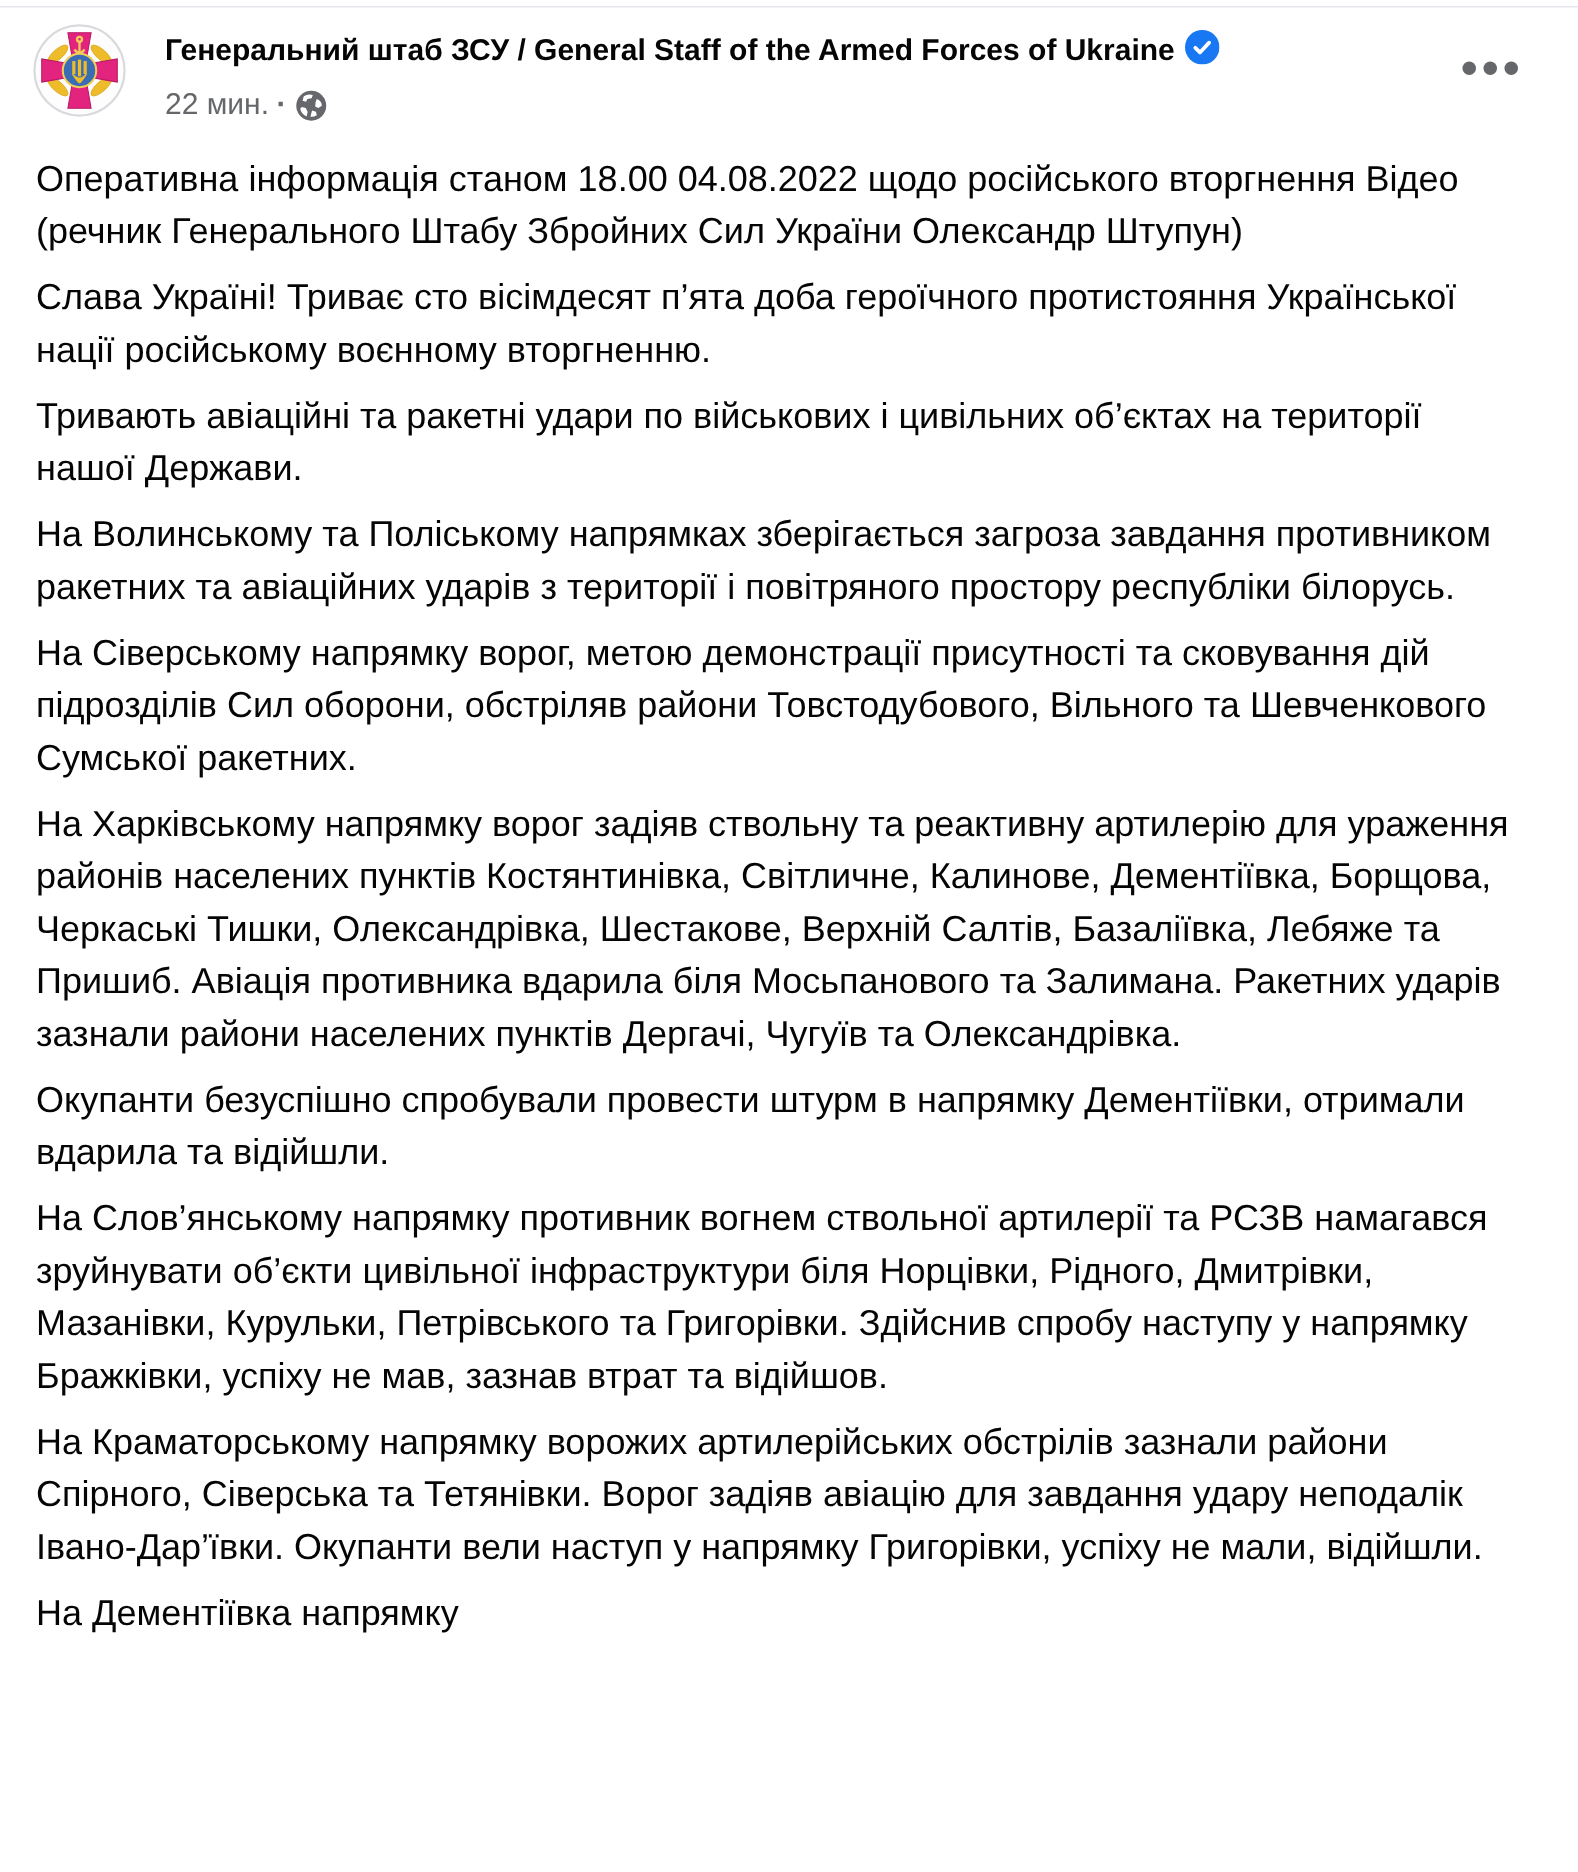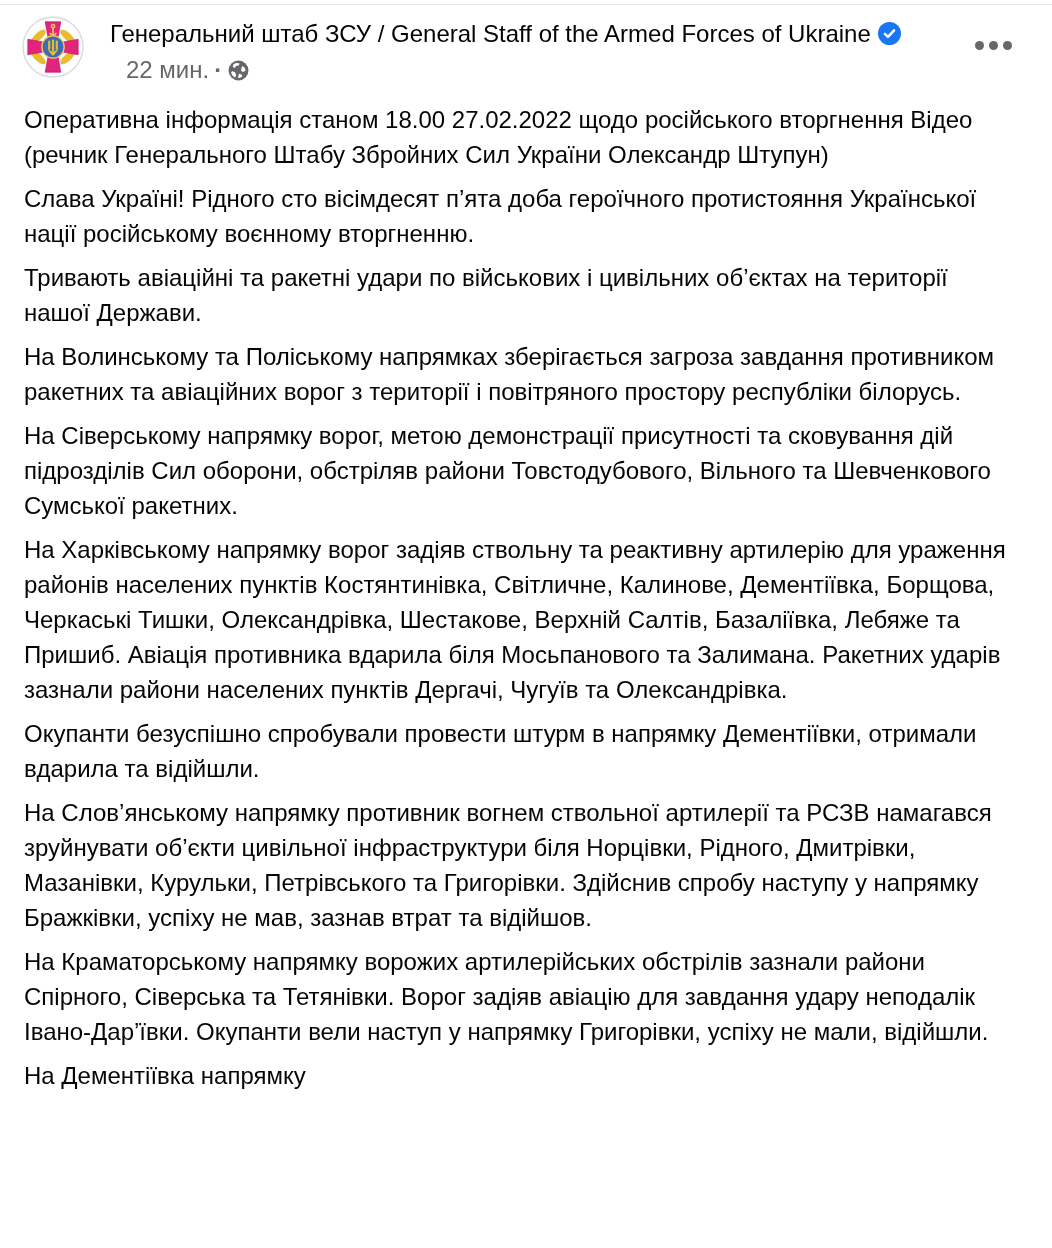--- a/index.html
+++ b/index.html
@@ -26,42 +26,41 @@
   }
   .avatar {
     width: 62px; height: 62px;
     border-radius: 50%;
     flex: 0 0 62px;
     overflow: hidden;
     cursor: pointer;
   }
   .header-text { margin-left: 26px; padding-top: 1px; }
   .page-title {
-    font-size: 24px;
-    font-weight: normal;
+    font-size: 20px;
+    font-weight: bold;
     line-height: 34px;
     max-width: 835px;
     color: #050505;
     cursor: pointer;
   }
   .page-title .title-text { text-decoration: none; color: #050505; }
   .verified-badge {
     display: inline-block;
     width: 23px; height: 23px;
     vertical-align: -3px;
     margin-left: 7px;
   }
   .meta-row {
     margin-top: 7px;
     display: flex;
     align-items: center;
-    font-size: 24px;
+    font-size: 20px;
     color: #65676b;
     line-height: 24px;
-    margin-left: 16px;
   }
   .meta-row .dot-sep { margin: 0 6px 0 5px; font-weight: bold; }
   .globe-icon { width: 21px; height: 21px; display: inline-block; }
   .more-button {
     position: absolute;
     top: 30px; right: 38px;
     width: 42px; height: 30px;
     display: flex;
     align-items: center;
     justify-content: center;
@@ -152,23 +151,23 @@
   </div>
 
   <div class="more-button">
     <span class="dot"></span>
     <span class="dot"></span>
     <span class="dot"></span>
   </div>
 </div>
 
 <div class="post-body">
-  <p>Оперативна інформація станом 18.00 27.02.2022 щодо російського вторгнення Відео (речник Генерального Штабу Збройних Сил України Олександр Штупун)</p>
-  <p>Слава Україні! Рідного сто вісімдесят п’ята доба героїчного протистояння Української нації російському воєнному вторгненню.</p>
+  <p>Оперативна інформація станом 18.00 04.08.2022 щодо російського вторгнення Відео (речник Генерального Штабу Збройних Сил України Олександр Штупун)</p>
+  <p>Слава Україні! Триває сто вісімдесят п’ята доба героїчного протистояння Української нації російському воєнному вторгненню.</p>
   <p>Тривають авіаційні та ракетні удари по військових і цивільних об’єктах на території нашої Держави.</p>
-  <p>На Волинському та Поліському напрямках зберігається загроза завдання противником ракетних та авіаційних ворог з території і повітряного простору республіки білорусь.</p>
+  <p>На Волинському та Поліському напрямках зберігається загроза завдання противником ракетних та авіаційних ударів з території і повітряного простору республіки білорусь.</p>
   <p>На Сіверському напрямку ворог, метою демонстрації присутності та сковування дій підрозділів Сил оборони, обстріляв райони Товстодубового, Вільного та Шевченкового Сумської ракетних.</p>
   <p>На Харківському напрямку ворог задіяв ствольну та реактивну артилерію для ураження районів населених пунктів Костянтинівка, Світличне, Калинове, Дементіївка, Борщова, Черкаські Тишки, Олександрівка, Шестакове, Верхній Салтів, Базаліївка, Лебяже та Пришиб. Авіація противника вдарила біля Мосьпанового та Залимана. Ракетних ударів зазнали райони населених пунктів Дергачі, Чугуїв та Олександрівка.</p>
   <p>Окупанти безуспішно спробували провести штурм в напрямку Дементіївки, отримали вдарила та відійшли.</p>
   <p>На Слов’янському напрямку противник вогнем ствольної артилерії та РСЗВ намагався зруйнувати об’єкти цивільної інфраструктури біля Норцівки, Рідного, Дмитрівки, Мазанівки, Курульки, Петрівського та Григорівки. Здійснив спробу наступу у напрямку Бражківки, успіху не мав, зазнав втрат та відійшов.</p>
   <p>На Краматорському напрямку ворожих артилерійських обстрілів зазнали райони Спірного, Сіверська та Тетянівки. Ворог задіяв авіацію для завдання удару неподалік Івано-Дар’ївки. Окупанти вели наступ у напрямку Григорівки, успіху не мали, відійшли.</p>
   <p>На Дементіївка напрямку</p>
 </div>
 
 </body></html>

